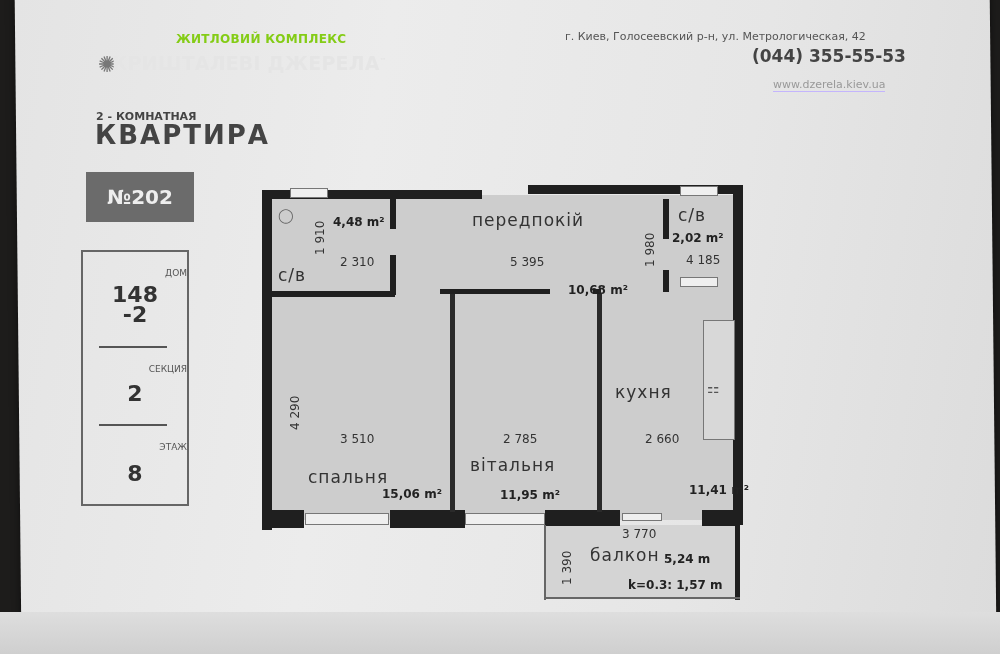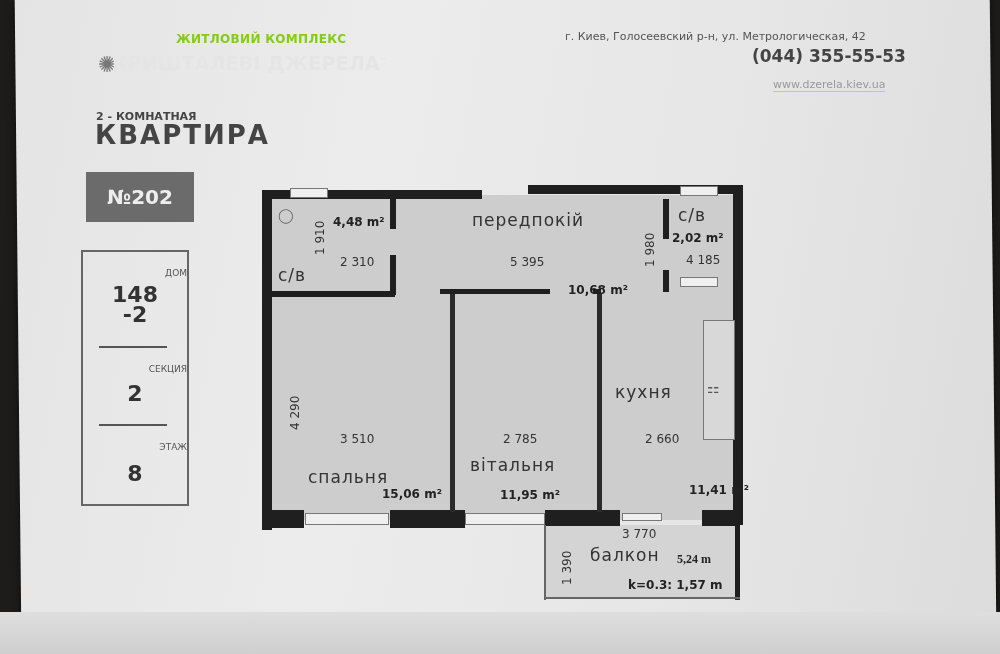--- a/index.html
+++ b/index.html
@@ -122,15 +122,15 @@
   <div class="t rn" style="left:355px;top:162px;margin-top:35px;">кухня</div>
   <div class="t dm" style="left:385px;top:247px;">2 660</div>
   <div class="t ar" style="left:429px;top:298px;">11,41 m²</div>
 
   <div class="wall" style="left:475px;top:340px;width:5px;height:75px;"></div>
   <div class="thin" style="left:284px;top:340px;width:2px;height:75px;background:#666;"></div>
   <div class="thin" style="left:284px;top:412px;width:196px;height:2px;background:#666;"></div>
   <div class="t dm" style="left:362px;top:342px;">3 770</div>
   <div class="t dm vert" style="left:300px;top:400px;">1 390</div>
   <div class="t rn" style="left:330px;top:360px;text-align:center;">балкон</div>
-  <div class="t ar" style="left:417px;top:367px;font-family:Liberation Serif, serif;">5,24 m</div>
+  <div class="t ar" style="left:404px;top:367px;">5,24 m</div>
   <div class="t ar" style="left:368px;top:393px;">k=0.3: 1,57 m</div>
 </div>
 
 </body></html>

